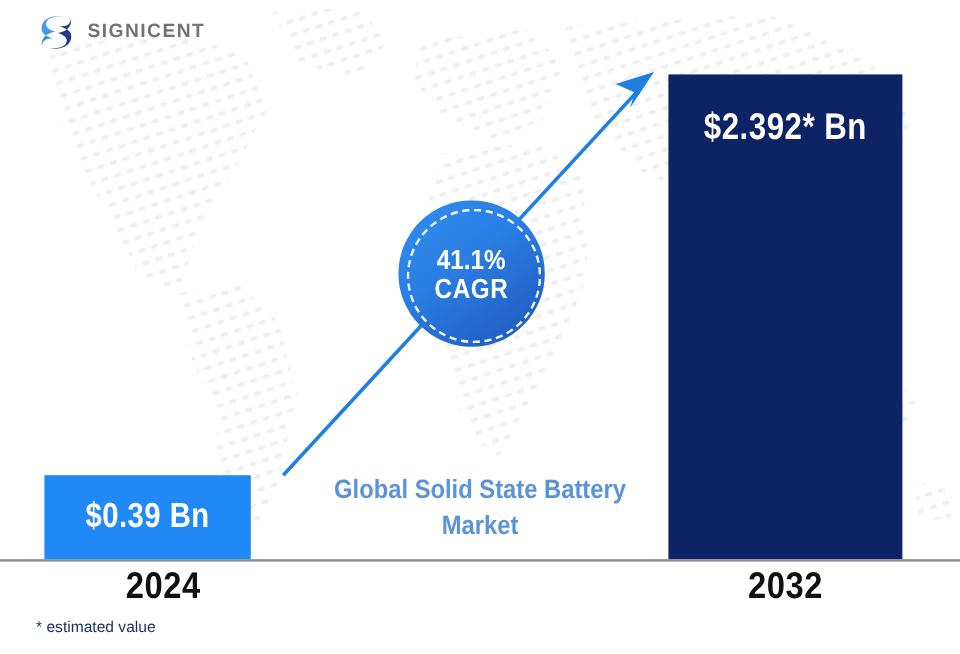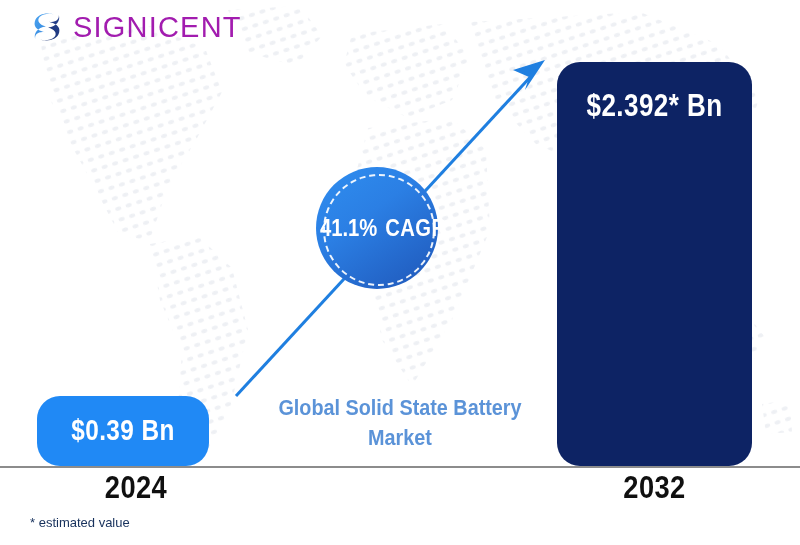--- a/index.html
+++ b/index.html
@@ -36,32 +36,31 @@
     left: 30px;
     top: 10px;
     display: flex;
     align-items: center;
     gap: 9px;
     z-index: 40;
   }
   #logo-mark { width: 34px; height: 34px; display: block; }
   #logo-text {
     font-family: "Liberation Sans", sans-serif;
-    font-size: 29px;
+    font-size: 16px;
     letter-spacing: 1.2px;
-    color: #a21caf;
-    font-weight: 400;
+    color: #737373;
+    font-weight: 700;
     white-space: nowrap;
   }
 
   
   .bar {
     position: absolute;
     z-index: 20;
-    border-radius: 23px;
   }
   #bar-2024 {
     left: 37px;
     top: 396px;
     width: 172px;
     height: 70px;
     background: #2089f5;
   }
   #bar-2032 {
     left: 557px;
@@ -139,30 +138,31 @@
     position: absolute;
     left: 0; top: 0;
     width: 800px; height: 545px;
     z-index: 22;
     pointer-events: none;
   }
 
   
   #cagr-bubble {
     position: absolute;
-    left: 316px;
+    left: 332px;
     top: 167px;
     width: 122px;
     height: 122px;
     border-radius: 50%;
     background: linear-gradient(145deg, #2f8ef0 0%, #2b7fe4 40%, #1f56b8 100%);
     z-index: 35;
     display: flex;
+    flex-direction: column;
     align-items: center;
-    justify-content: space-between;
+    justify-content: center;
   }
   #cagr-dash-ring {
     position: absolute;
     left: 7px; top: 7px;
     width: 108px;
     height: 108px;
     border-radius: 50%;
     border: 2.5px dashed rgba(255,255,255,0.92);
   }
   .cagr-text {

